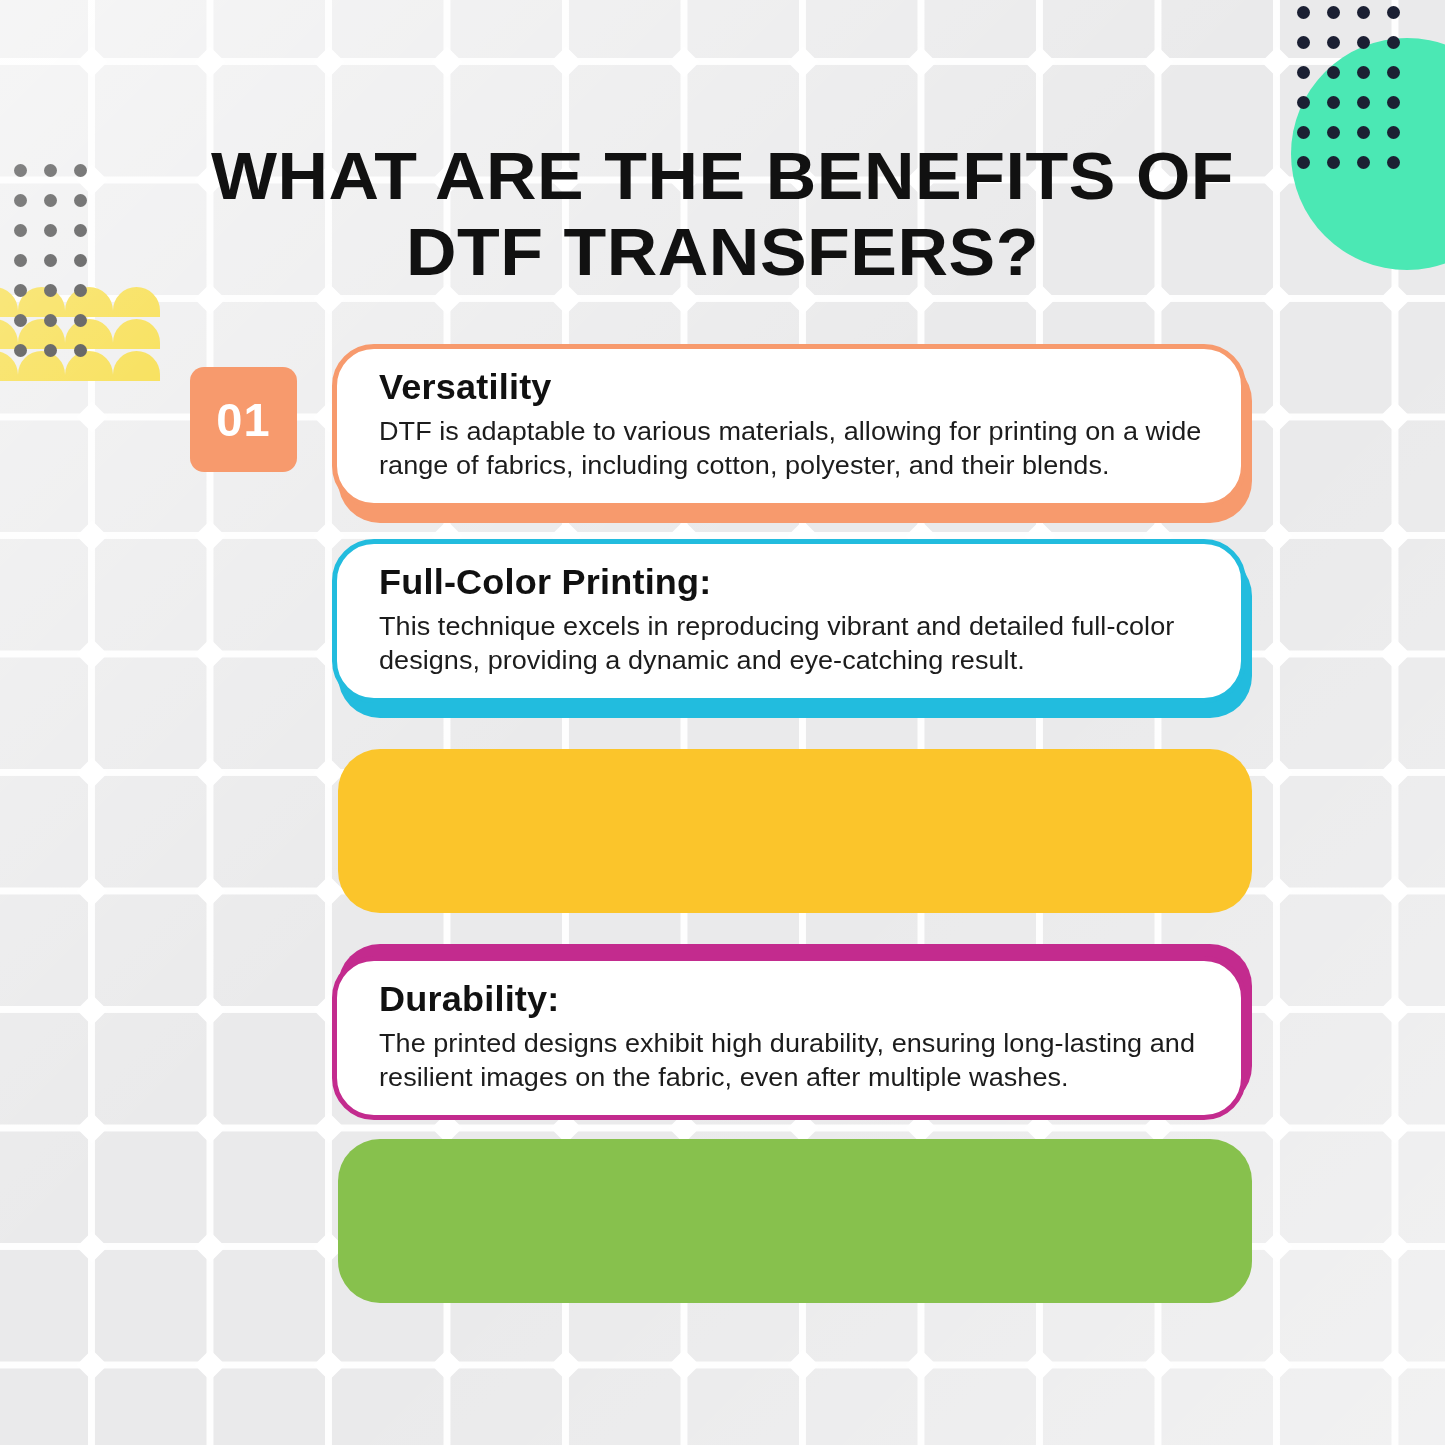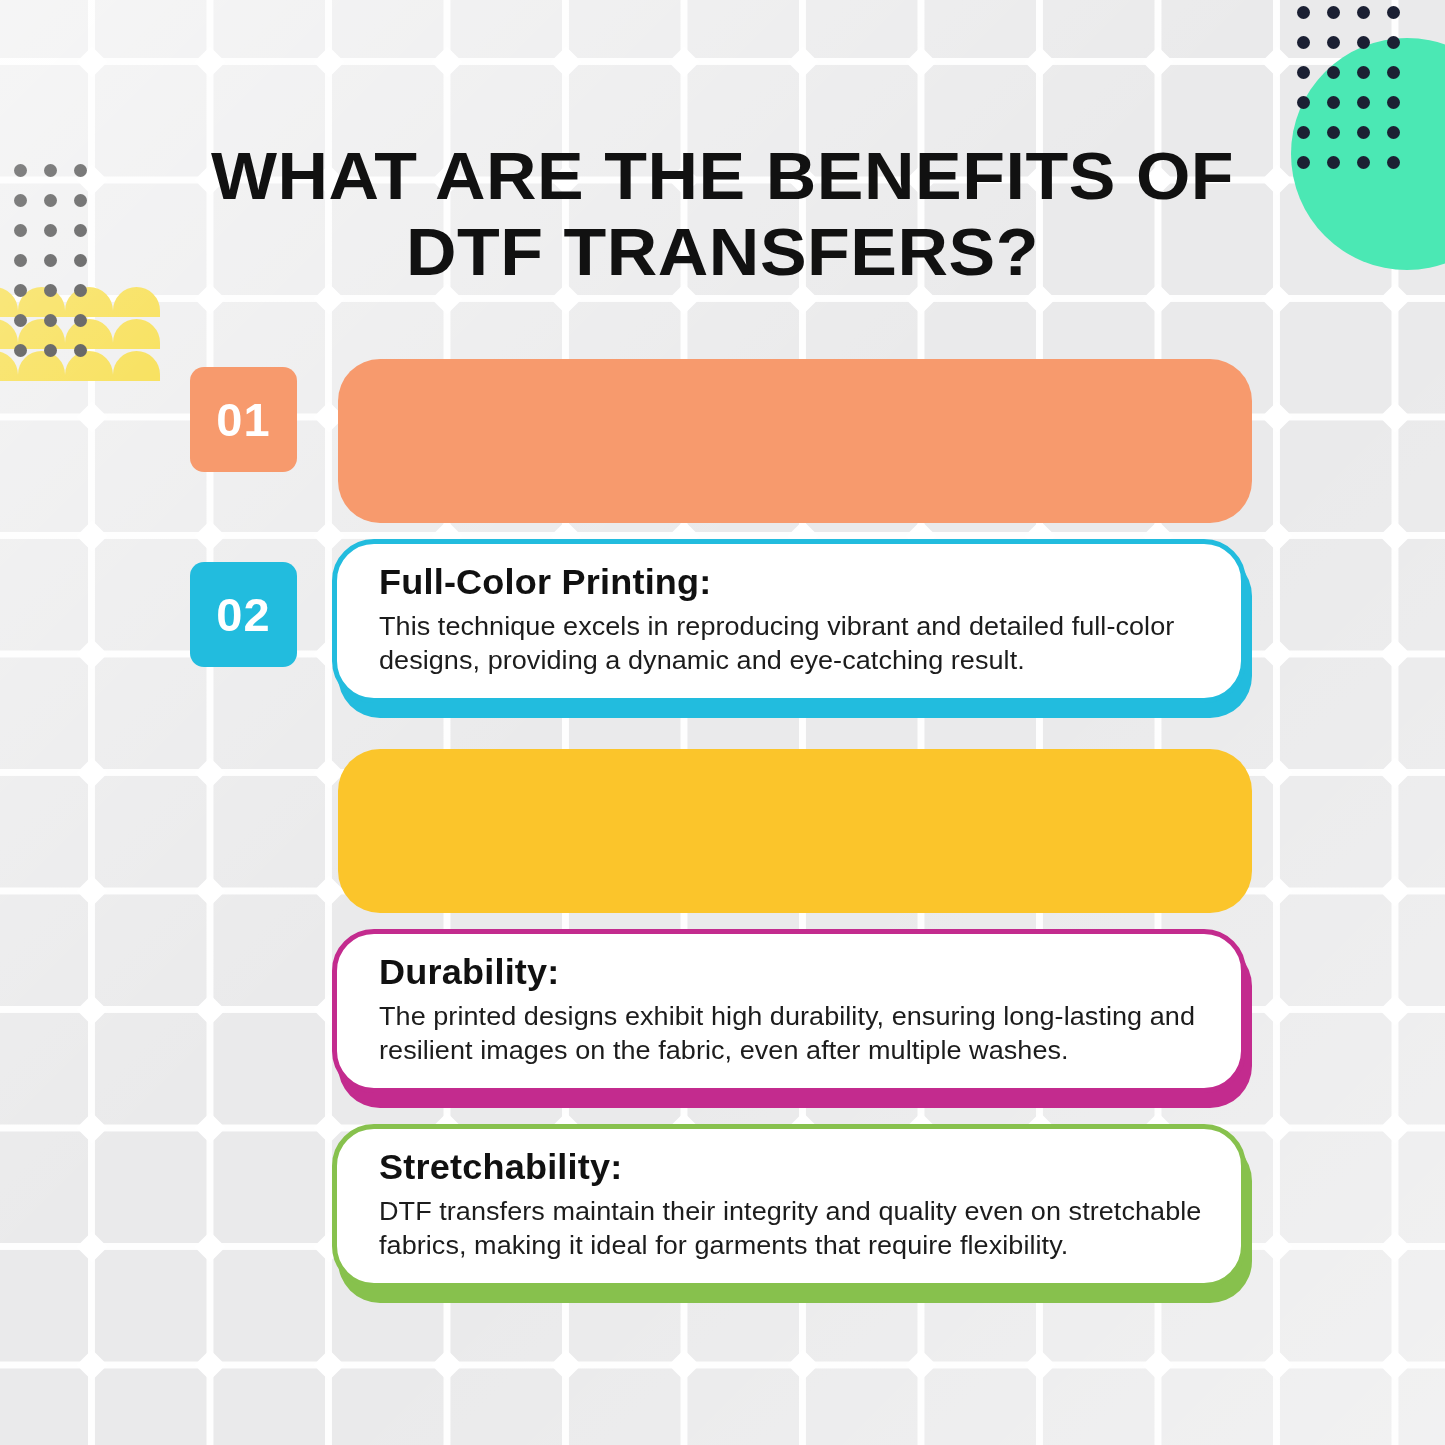--- a/index.html
+++ b/index.html
@@ -361,41 +361,40 @@
     </div>
 
   <div class="bg-sheen"></div>
 
   <h1 class="title">WHAT ARE THE BENEFITS OF DTF TRANSFERS?</h1>
 
   <div class="items" id="items">
       <div class="item">
         <div class="card-shadow" style="background: rgb(247, 154, 109);"></div>
         <div class="num-box" style="background: rgb(247, 154, 109);">01</div>
+        <div class="card" style="border-color: rgb(247, 154, 109);">
+          <div class="card-title">Versatility</div>
+          <div class="card-body">DTF is adaptable to various materials, allowing for printing on a wide range of fabrics, including cotton, polyester, and their blends.</div>
+        </div>
       </div>
       <div class="item">
         <div class="card-shadow" style="background: rgb(34, 188, 222);"></div>
-        <div class="num-box" style="background: rgb(34, 188, 222);">02</div>
         <div class="card" style="border-color: rgb(34, 188, 222);">
           <div class="card-title">Full-Color Printing:</div>
           <div class="card-body">This technique excels in reproducing vibrant and detailed full-color designs, providing a dynamic and eye-catching result.</div>
         </div>
       </div>
       <div class="item">
         <div class="card-shadow" style="background: rgb(251, 197, 43);"></div>
       </div>
       <div class="item">
         <div class="card-shadow" style="background: rgb(195, 43, 142);"></div>
-        <div class="card" style="border-color: rgb(195, 43, 142);">
+        <div class="card" style="border-color: rgb(195, 43, 142); margin-top: 27px;">
           <div class="card-title">Durability:</div>
           <div class="card-body">The printed designs exhibit high durability, ensuring long-lasting and resilient images on the fabric, even after multiple washes.</div>
         </div>
       </div>
       <div class="item">
         <div class="card-shadow" style="background: rgb(135, 193, 77);"></div>
-        <div class="card" style="border-color: rgb(135, 193, 77);">
-          <div class="card-title">Stretchability:</div>
-          <div class="card-body">DTF transfers maintain their integrity and quality even on stretchable fabrics, making it ideal for garments that require flexibility.</div>
-        </div>
       </div>
     </div>
 
 </div>
 
 </body></html>

